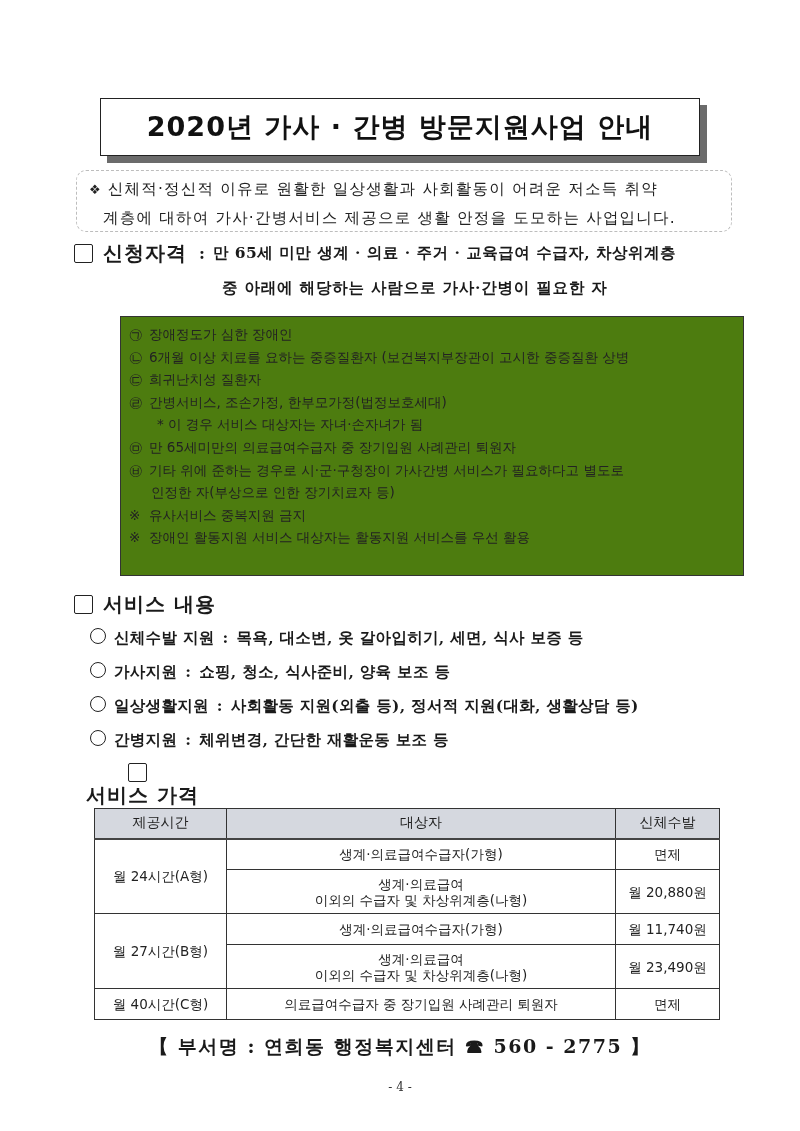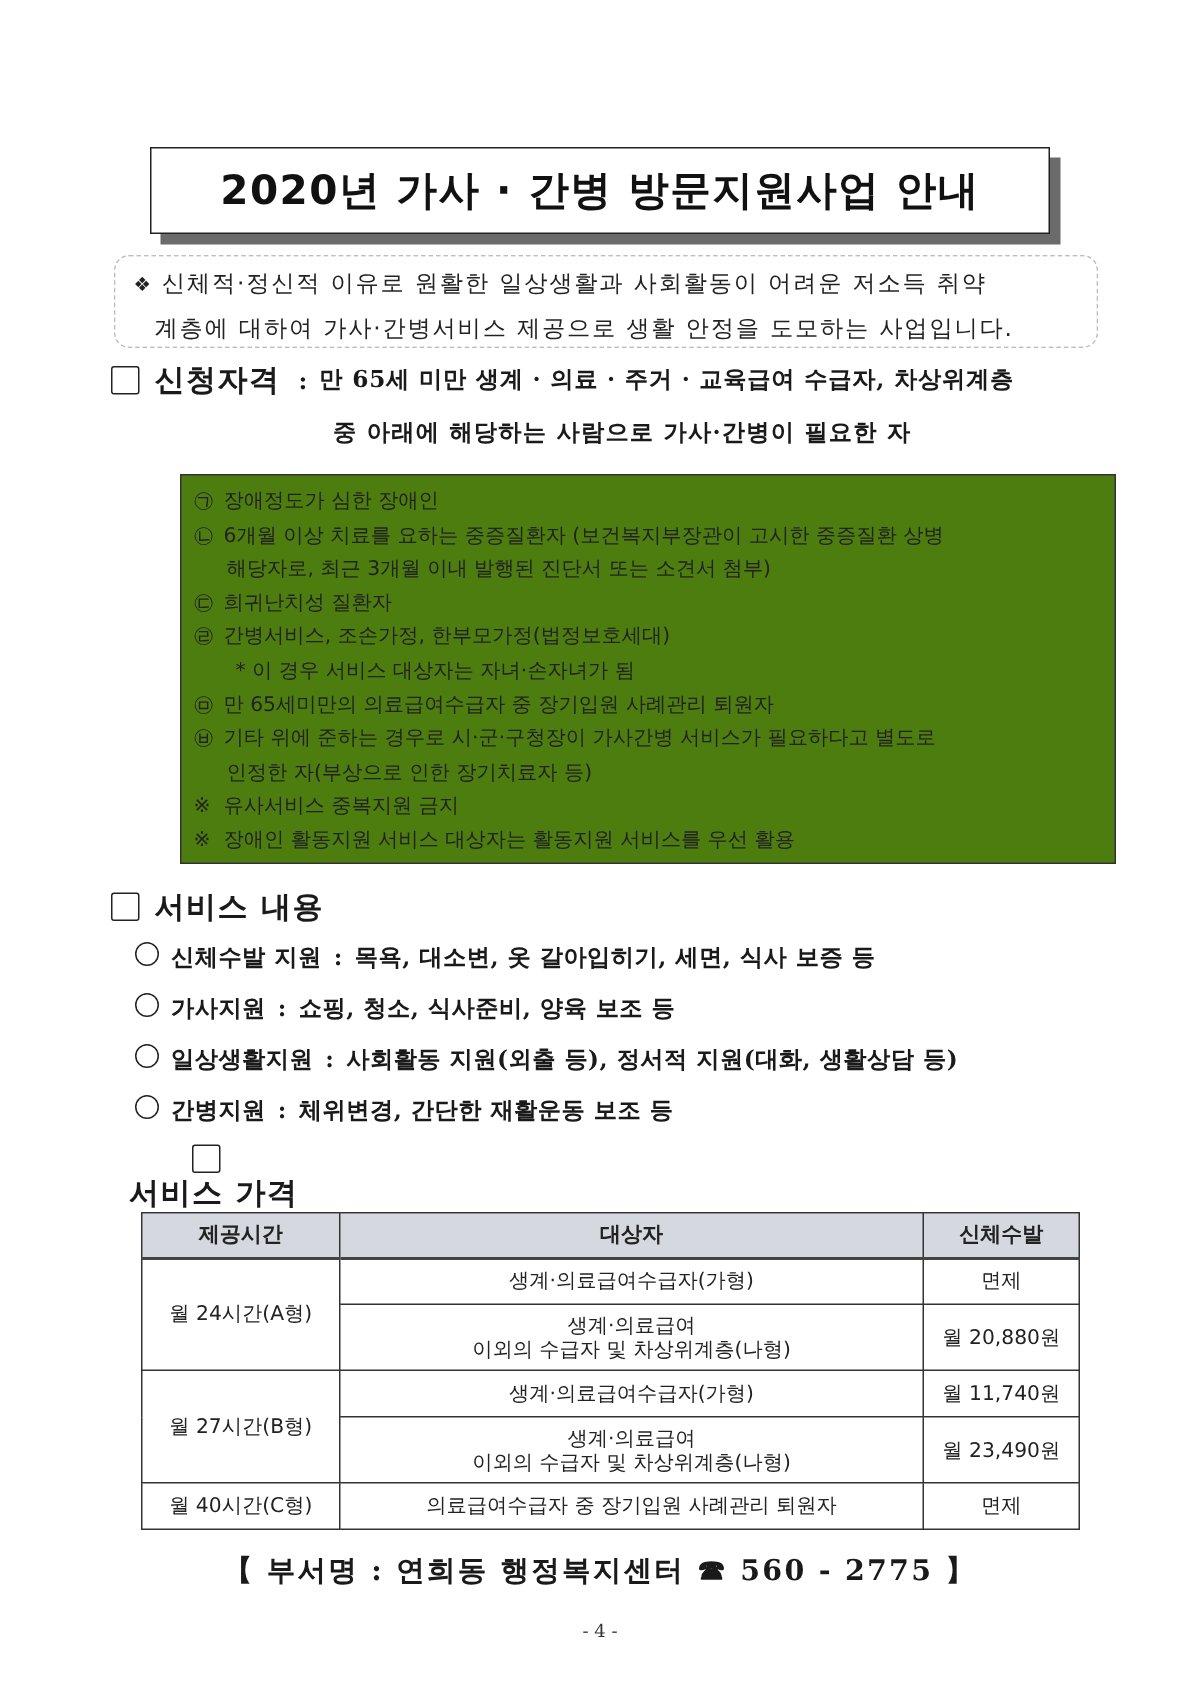--- a/index.html
+++ b/index.html
@@ -43,21 +43,21 @@
 
   .service-item { position: absolute; left: 90px; display: flex; white-space: nowrap; font-family: "DejaVu Serif", serif; font-weight: bold; font-size: 15.5px; letter-spacing: 0.3px; }
   .circle-mark { width: 16px; height: 16px; border: 1.5px solid #222; border-radius: 50%; display: inline-block; margin-right: 8px; }
   .svc-colon { margin: 0 8px; }
 
   table.price {
     position: absolute; left: 94px; top: 808px; width: 626px;
     border-collapse: collapse; font-size: 13.5px; color: #222;
   }
   table.price th, table.price td { border: 1px solid #333; text-align: center; vertical-align: middle; }
-  table.price th { background: #d5d8df; font-weight: bold; height: 30px; font-size: 14px; border-bottom: 2px solid #444; }
+  table.price th { background: #d5d8df; font-weight: normal; height: 30px; font-size: 14px; border-bottom: 2px solid #444; }
   table.price { border: 1.5px solid #222; }
   table.price td { height: 36px; line-height: 16px; }
   table.price td.tall { height: 44px; }
   table.price td.single { height: 31px; }
   .col1 { width: 132px; }
   .col3 { width: 104px; }
 
   .contact { position: absolute; left: 0; width: 800px; top: 1034px; text-align: center; font-family: "DejaVu Serif", serif; font-weight: bold; font-size: 19px; letter-spacing: 1.5px; white-space: nowrap; }
   .page-num { position: absolute; left: 0; width: 800px; top: 1080px; text-align: center; font-family: "DejaVu Serif", serif; font-size: 12px; color: #333; }
 </style>
@@ -81,21 +81,20 @@
   <span class="checkbox-sq"></span>
   <span class="section-title">신청자격</span>
   <span class="section-colon">:</span>
   <span class="section-desc">만 65세 미만 생계 · 의료 · 주거 · 교육급여 수급자, 차상위계층</span>
 </div>
 <div class="elig-line2">중 아래에 해당하는 사람으로 가사·간병이 필요한 자</div>
 
 <div class="qual-box">
   <div class="qual-line"><span class="qual-marker">㉠</span><span>장애정도가 심한 장애인</span></div>
   <div class="qual-line"><span class="qual-marker">㉡</span><span>6개월 이상 치료를 요하는 중증질환자 (보건복지부장관이 고시한 중증질환 상병</span></div>
-  <div class="qual-line indent"><span>해당자로, 최근 3개월 이내 발행된 진단서 또는 소견서 첨부)</span></div>
   <div class="qual-line"><span class="qual-marker">㉢</span><span>희귀난치성 질환자</span></div>
   <div class="qual-line"><span class="qual-marker">㉣</span><span>간병서비스, 조손가정, 한부모가정(법정보호세대)</span></div>
   <div class="qual-line indent2"><span>* 이 경우 서비스 대상자는 자녀·손자녀가 됨</span></div>
   <div class="qual-line"><span class="qual-marker">㉤</span><span>만 65세미만의 의료급여수급자 중 장기입원 사례관리 퇴원자</span></div>
   <div class="qual-line"><span class="qual-marker">㉥</span><span>기타 위에 준하는 경우로 시·군·구청장이 가사간병 서비스가 필요하다고 별도로</span></div>
   <div class="qual-line indent"><span>인정한 자(부상으로 인한 장기치료자 등)</span></div>
   <div class="qual-line"><span class="qual-marker">※</span><span>유사서비스 중복지원 금지</span></div>
   <div class="qual-line"><span class="qual-marker">※</span><span>장애인 활동지원 서비스 대상자는 활동지원 서비스를 우선 활용</span></div>
 </div>
 

